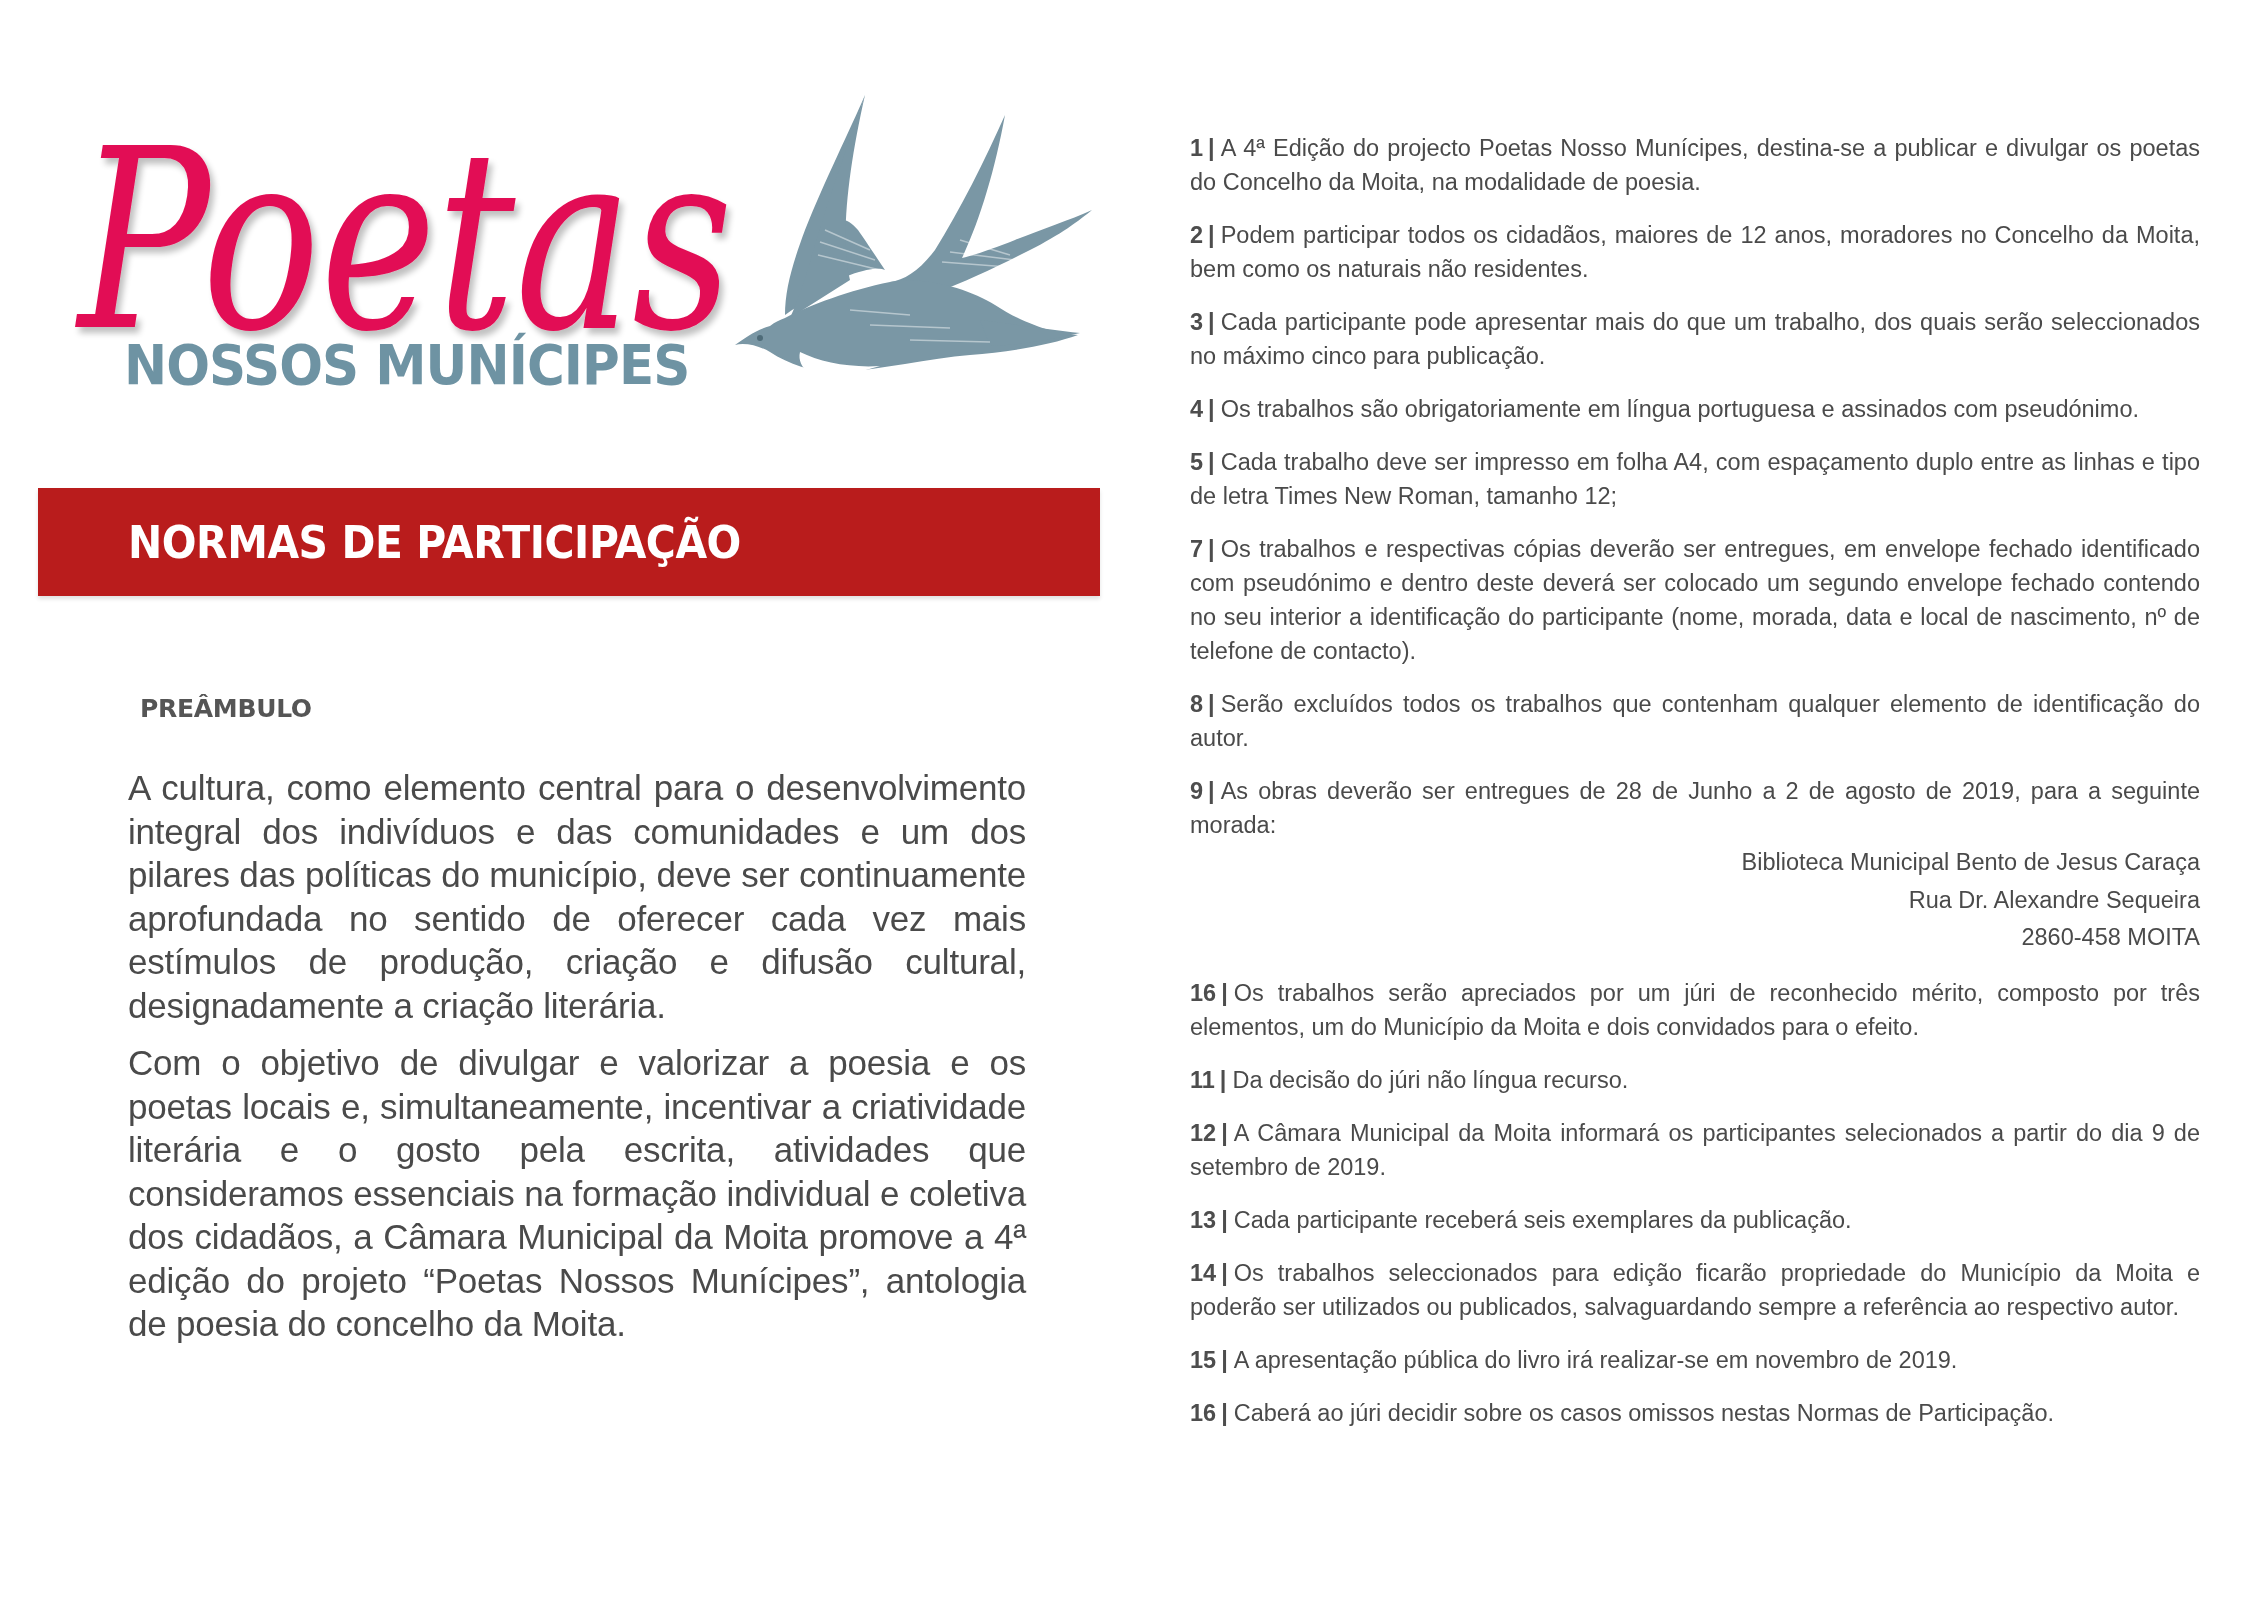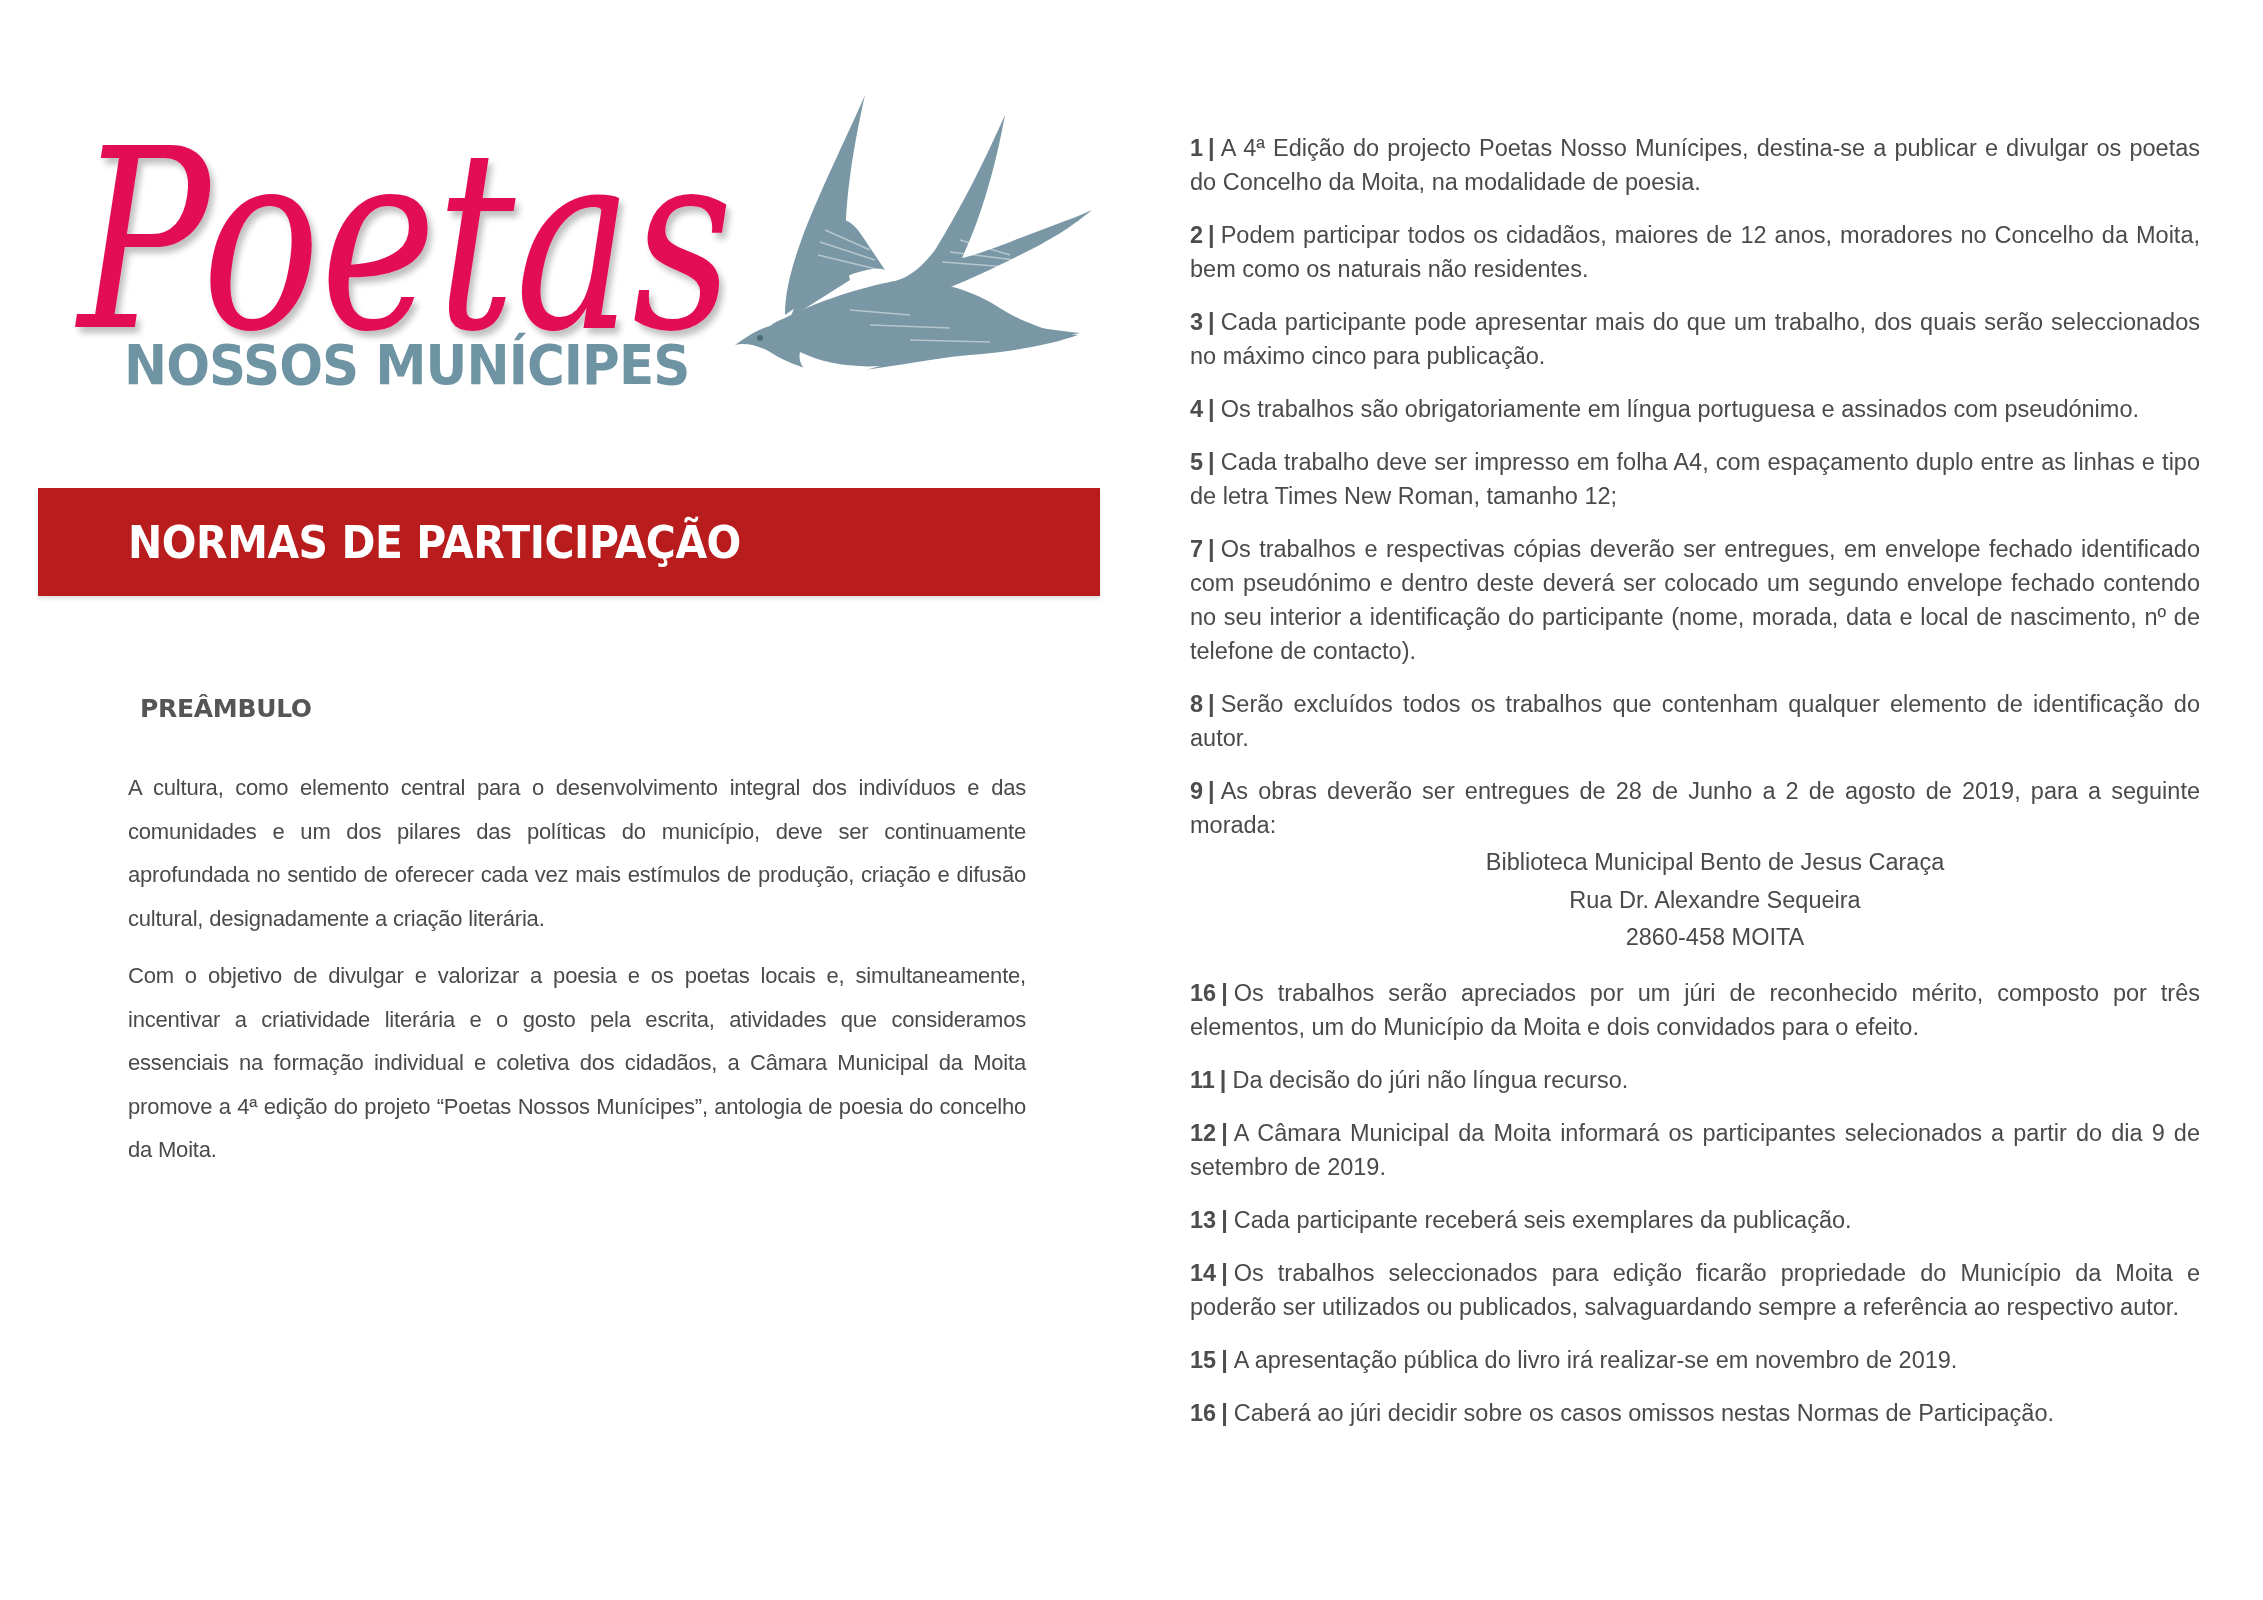--- a/index.html
+++ b/index.html
@@ -93,21 +93,21 @@
       font-family: "DejaVu Sans", sans-serif;
       font-weight: bold;
       font-size: 25px;
       line-height: 30px;
       color: #555555;
       margin: 0 0 42px 12px;
       letter-spacing: -0.3px;
     }
     .preamble-p {
       font-family: "Liberation Sans", sans-serif;
-      font-size: 22px;
+      font-size: 35px;
       line-height: 43.5px;
       color: #4a4a4a;
       text-align: justify;
       margin: 0 0 14px 0;
       letter-spacing: -0.2px;
     }
 
     
     .rules {
       position: absolute;
@@ -135,21 +135,21 @@
       color: #4d4d4d;
       margin: 0 6px 0 5px;
     }
     .address {
       margin: 2px 0 0 40px;
       padding: 0;
       list-style: none;
     }
     .address-line {
       line-height: 37.5px;
-      text-align: center;
+      text-align: right;
     }
   </style>
 </head>
 <body>
 
 <div class="logo">
   <div class="logo-script">
     <svg viewBox="0 0 700 300" preserveAspectRatio="none" aria-hidden="true">
       <defs>
         <filter id="sh" x="-5%" y="-5%" width="115%" height="120%">

